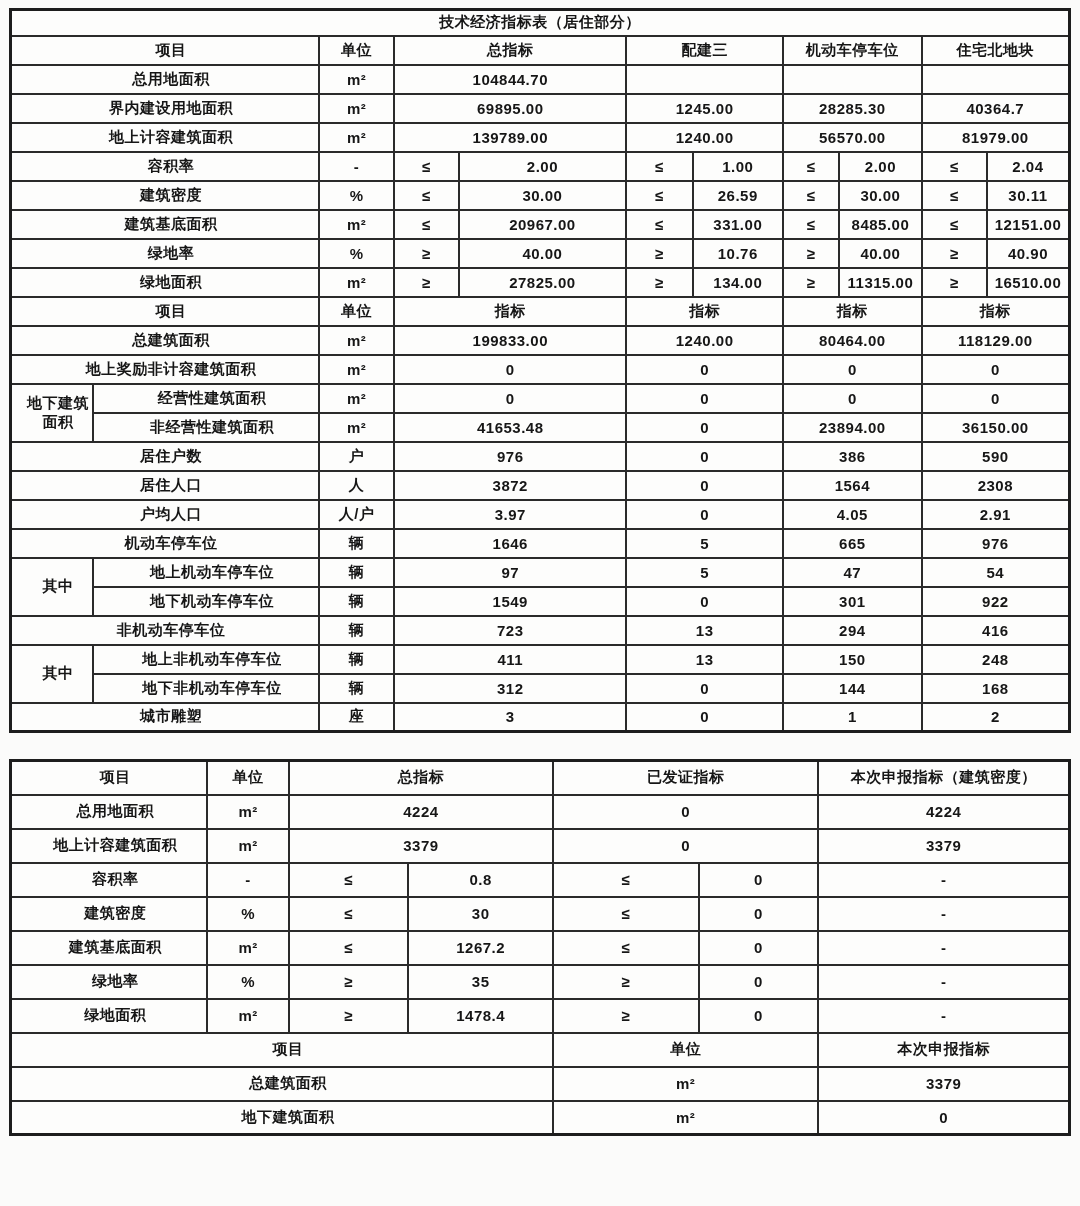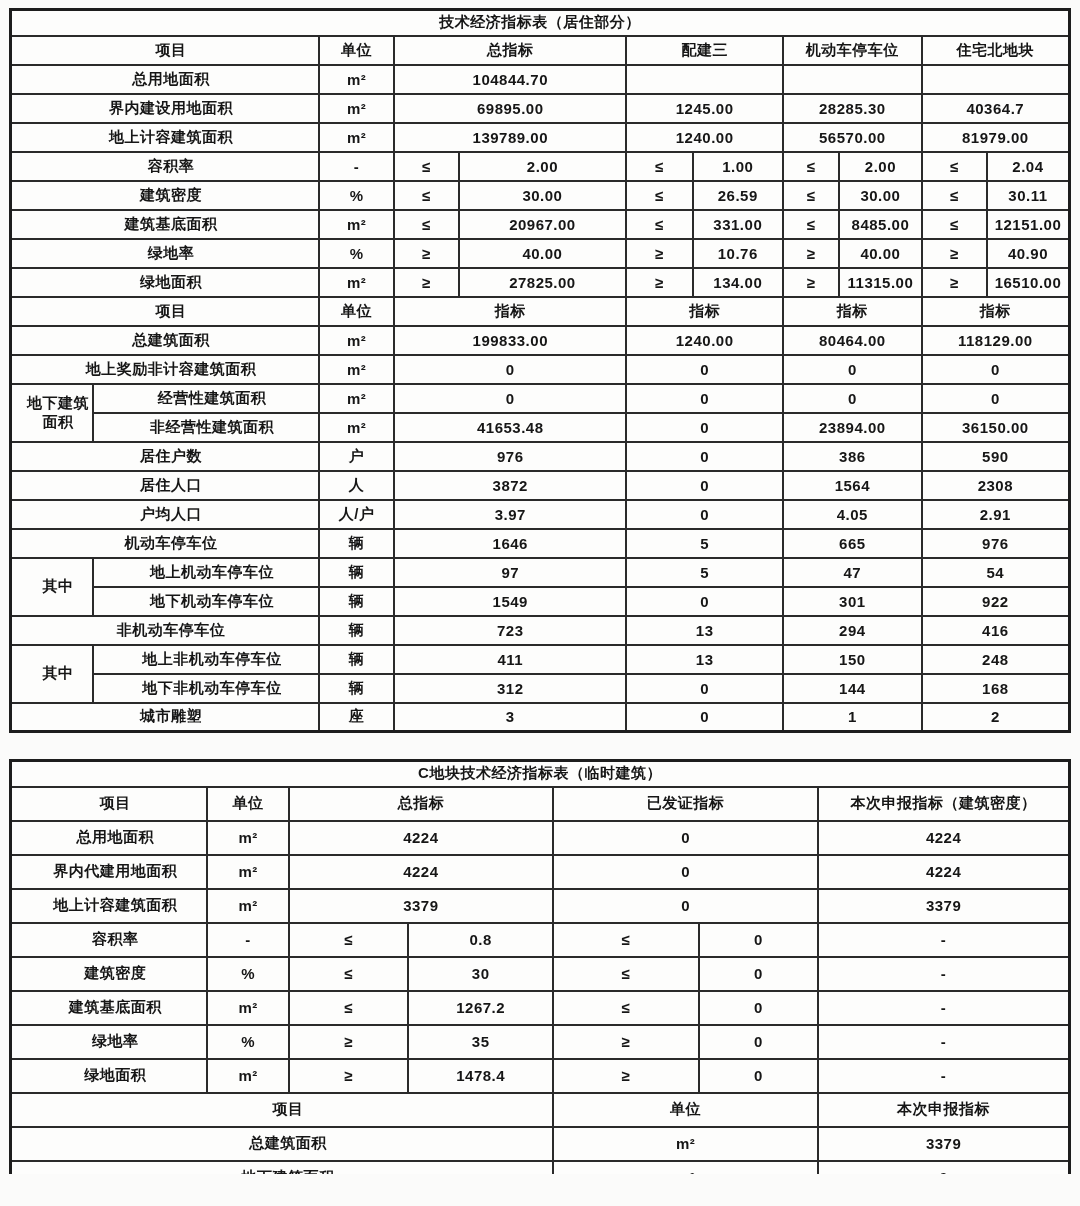--- a/index.html
+++ b/index.html
@@ -307,47 +307,37 @@
       <col style="width:196px">
         <col style="width:81px">
       <col style="width:119px">
         <col style="width:144px">
       <col style="width:145px">
         <col style="width:119px">
       <col style="width:250px">
     </colgroup>
 
     <tbody>
-        <tr>
-      <td colspan="7" class="title-cell">C地块技术经济指标表（临时建筑）</td>
-    </tr>
 
     <tr>
       <td class="item">项目</td>
       <td>单位</td>
       <td colspan="2">总指标</td>
       <td colspan="2">已发证指标</td>
       <td>本次申报指标（建筑密度）</td>
     </tr>
 
     <tr>
       <td class="item">总用地面积</td>
       <td>m²</td>
       <td colspan="2">4224</td>
       <td colspan="2">0</td>
       <td>4224</td>
     </tr>
     <tr>
-      <td class="item">界内代建用地面积</td>
-      <td>m²</td>
-      <td colspan="2">4224</td>
-      <td colspan="2">0</td>
-      <td>4224</td>
-    </tr>
-    <tr>
       <td class="item">地上计容建筑面积</td>
       <td>m²</td>
       <td colspan="2">3379</td>
       <td colspan="2">0</td>
       <td>3379</td>
     </tr>
 
     <tr>
       <td class="item">容积率</td>
       <td>-</td>

